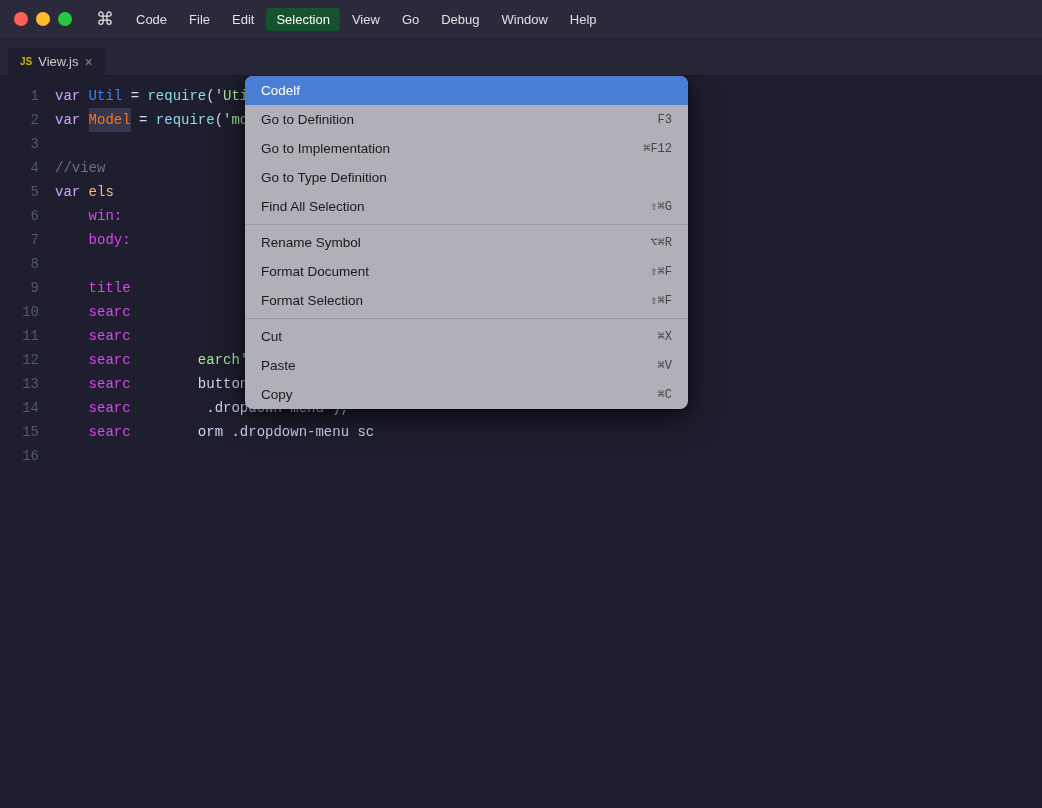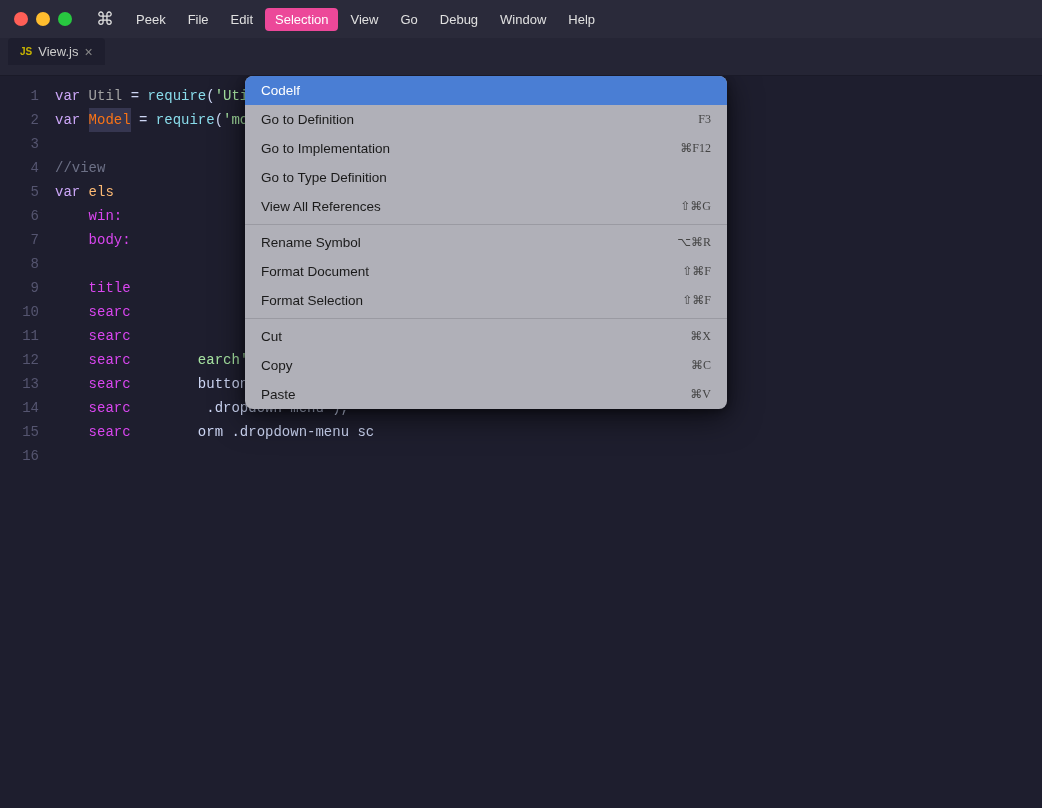--- a/index.html
+++ b/index.html
@@ -14,39 +14,39 @@
 
     .menu-item {
       color: #e0e0e0;
       font-size: 13px;
       padding: 4px 10px;
       border-radius: 4px;
       cursor: pointer;
     }
 
     .menu-item.active {
-      background: #ec4899;
+      background: #14532d;
       color: white;
     }
 
     .tl {
       width: 14px;
       height: 14px;
       border-radius: 50%;
     }
     .tl.red { background: #ff5f57; }
     .tl.yellow { background: #ffbd2e; }
     .tl.green { background: #28c840; }
 
     
     .tab-bar {
       background: #252535;
       height: 38px;
       display: flex;
-      align-items: flex-start;
+      align-items: flex-end;
       padding: 0 8px;
       border-bottom: 1px solid #1a1a28;
     }
 
     .tab {
       display: flex;
       align-items: center;
       gap: 6px;
       padding: 6px 12px;
       background: #1e1e2e;
@@ -108,32 +108,32 @@
     .code-line {
       white-space: pre;
       height: 24px;
     }
 
     .kw { color: #cba6f7; } 
     .str { color: #a6e3a1; } 
     .fn { color: #89dceb; } 
     .comment { color: #6c7086; } 
     .prop { color: #d946ef; } 
-    .var-name { color: #a3a3a3; }
+    .var-name { color: #3b82f6; }
     .highlight-bg {
       background: #363650;
       display: inline-block;
     }
 
     
     .context-menu {
       position: absolute;
       left: 245px;
       top: 0;
-      width: 482px;
+      width: 443px;
       background: #b0b0b8;
       border-radius: 8px;
       box-shadow: 0 8px 32px rgba(0,0,0,0.6), 0 2px 8px rgba(0,0,0,0.4);
       overflow: hidden;
       z-index: 100;
     }
 
     .cm-item {
       display: flex;
       justify-content: space-between;
@@ -149,21 +149,21 @@
       color: white;
     }
 
     .cm-item .label {
       font-weight: 400;
     }
 
     .cm-item .shortcut {
       color: #444;
       font-size: 12px;
-      font-family: Liberation Serif, serif;
+      font-family: Liberation Mono, monospace;
     }
 
     .cm-item.highlighted .shortcut {
       color: rgba(255,255,255,0.8);
     }
 
     .cm-separator {
       height: 1px;
       background: #9a9aa2;
       margin: 3px 0;
@@ -194,21 +194,21 @@
 <body>
 
 <div class="top-bar">
   <div class="traffic-area">
     <div class="tl red"></div>
     <div class="tl yellow"></div>
     <div class="tl green"></div>
   </div>
   <div class="menu-items-area">
     <span class="menu-item" style="font-size:18px; color:#ddd;">⌘</span>
-    <span class="menu-item">Peek</span>
+    <span class="menu-item">Code</span>
     <span class="menu-item">File</span>
     <span class="menu-item">Edit</span>
     <span class="menu-item active">Selection</span>
     <span class="menu-item">View</span>
     <span class="menu-item">Go</span>
     <span class="menu-item">Debug</span>
     <span class="menu-item">Window</span>
     <span class="menu-item">Help</span>
   </div>
 </div>
@@ -272,21 +272,21 @@
     </div>
     <div class="cm-item">
       <span class="label">Go to Implementation</span>
       <span class="shortcut">⌘F12</span>
     </div>
     <div class="cm-item">
       <span class="label">Go to Type Definition</span>
       <span class="shortcut"></span>
     </div>
     <div class="cm-item">
-      <span class="label">View All References</span>
+      <span class="label">Find All Selection</span>
       <span class="shortcut">⇧⌘G</span>
     </div>
     <div class="cm-separator"></div>
     <div class="cm-item">
       <span class="label">Rename Symbol</span>
       <span class="shortcut">⌥⌘R</span>
     </div>
     <div class="cm-item">
       <span class="label">Format Document</span>
       <span class="shortcut">⇧⌘F</span>
@@ -294,21 +294,21 @@
     <div class="cm-item">
       <span class="label">Format Selection</span>
       <span class="shortcut">⇧⌘F</span>
     </div>
     <div class="cm-separator"></div>
     <div class="cm-item">
       <span class="label">Cut</span>
       <span class="shortcut">⌘X</span>
     </div>
     <div class="cm-item">
+      <span class="label">Paste</span>
+      <span class="shortcut">⌘V</span>
+    </div>
+    <div class="cm-item">
       <span class="label">Copy</span>
       <span class="shortcut">⌘C</span>
     </div>
-    <div class="cm-item">
-      <span class="label">Paste</span>
-      <span class="shortcut">⌘V</span>
-    </div>
   </div>
 </div>
 
 </body></html>

